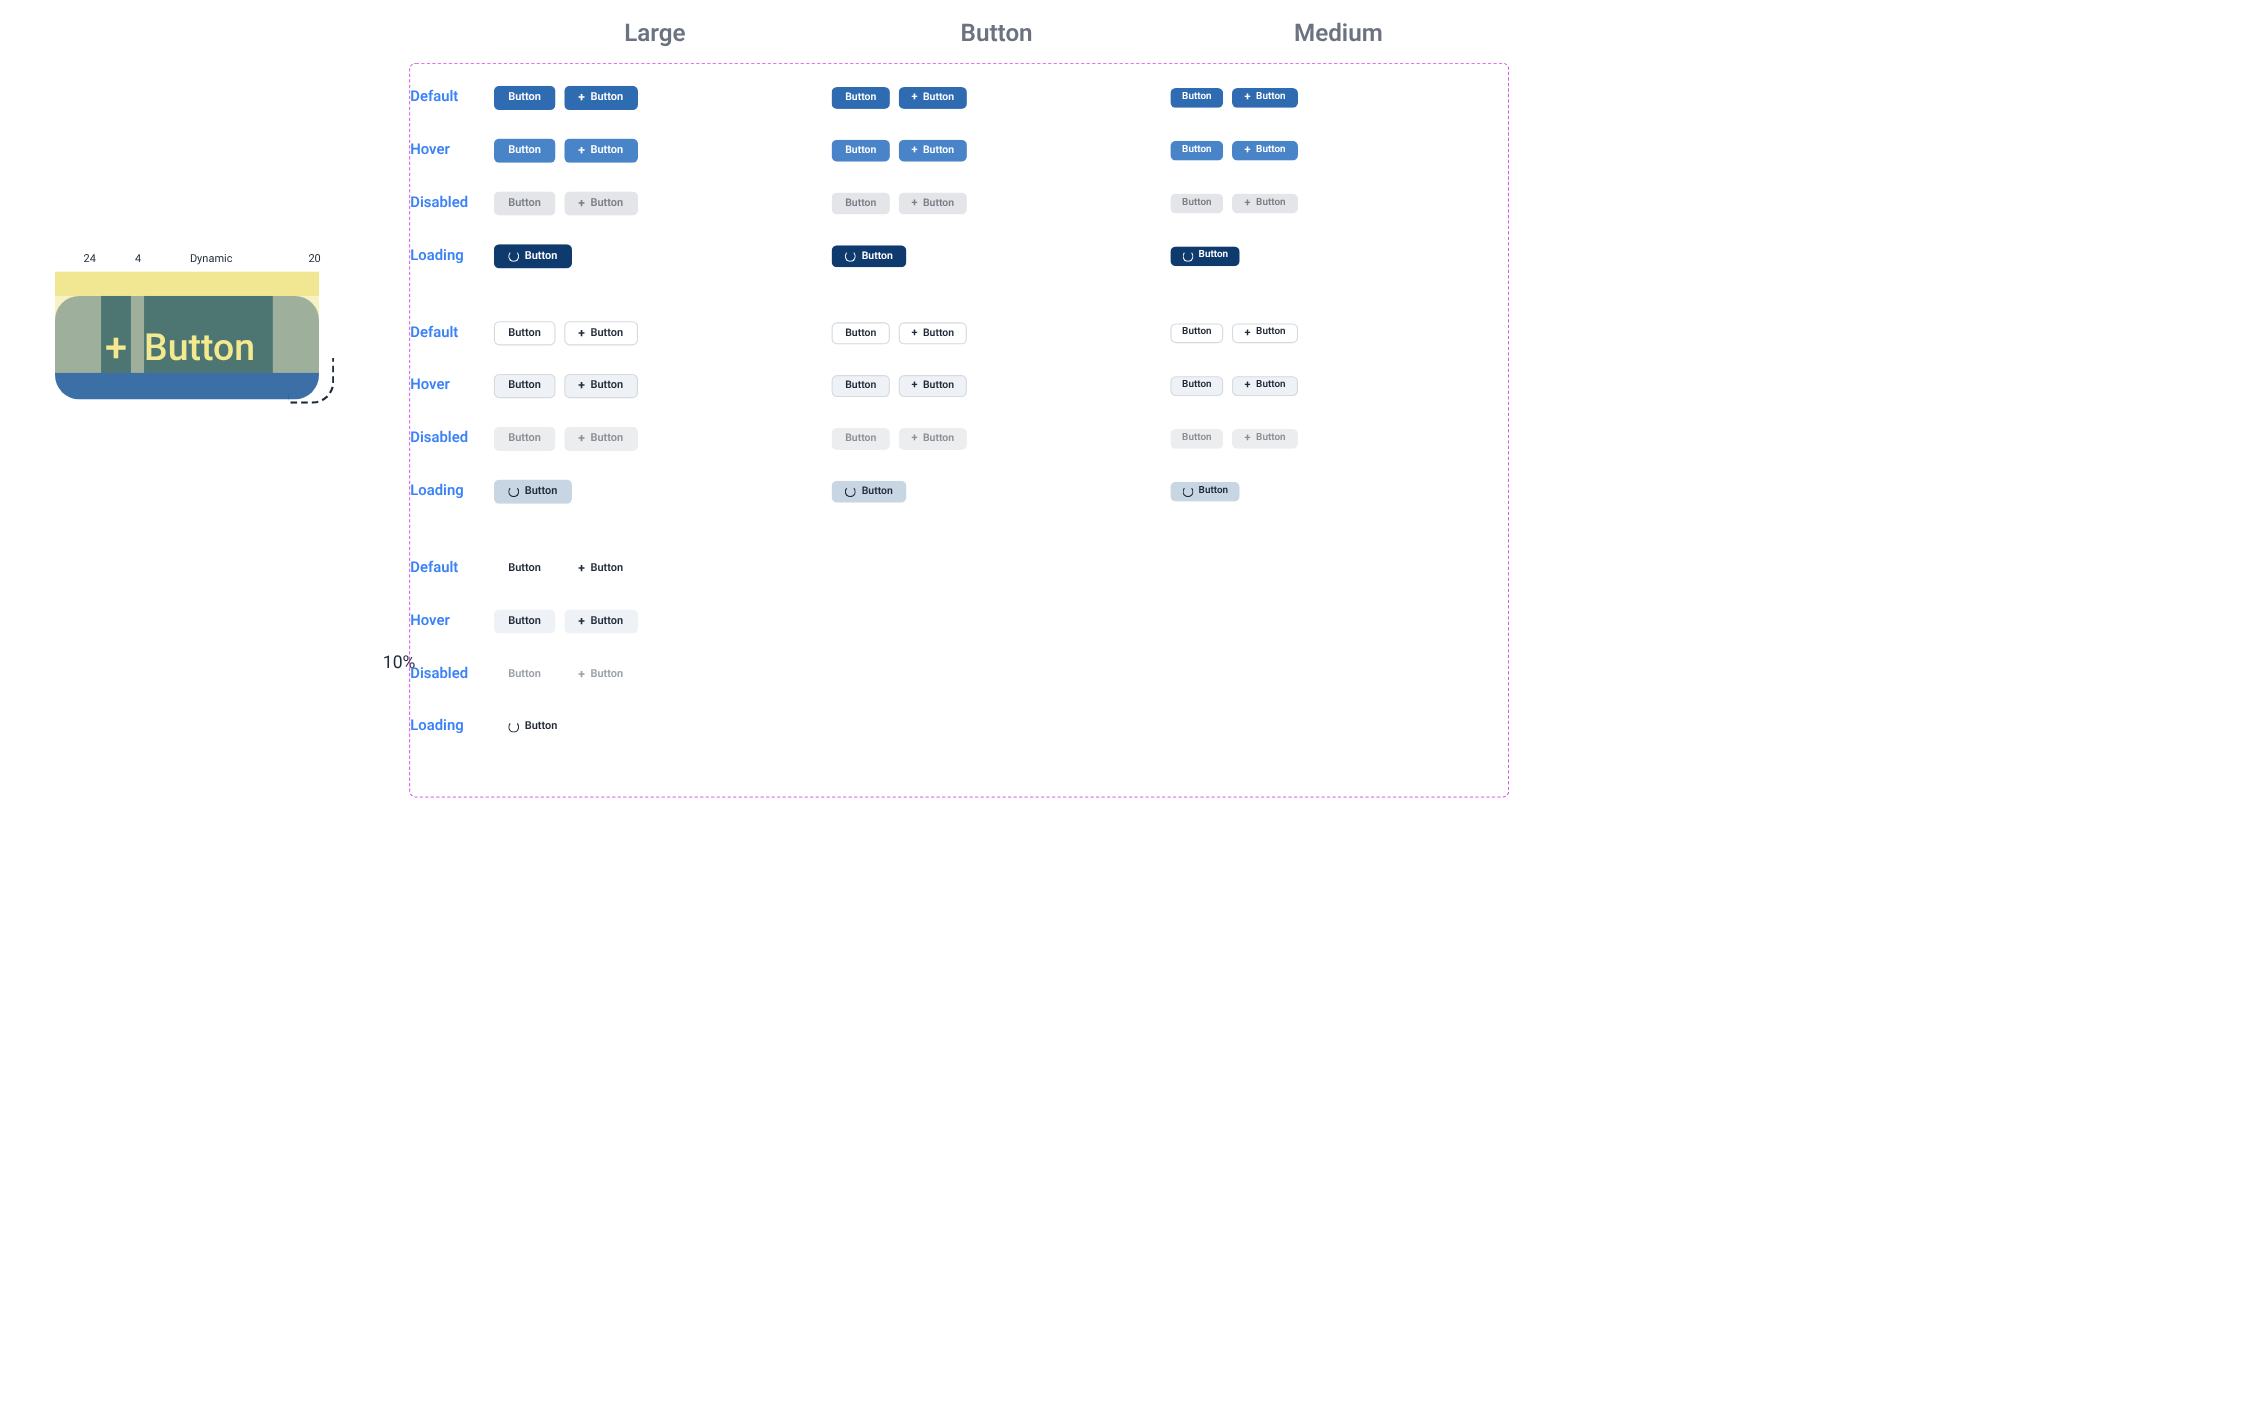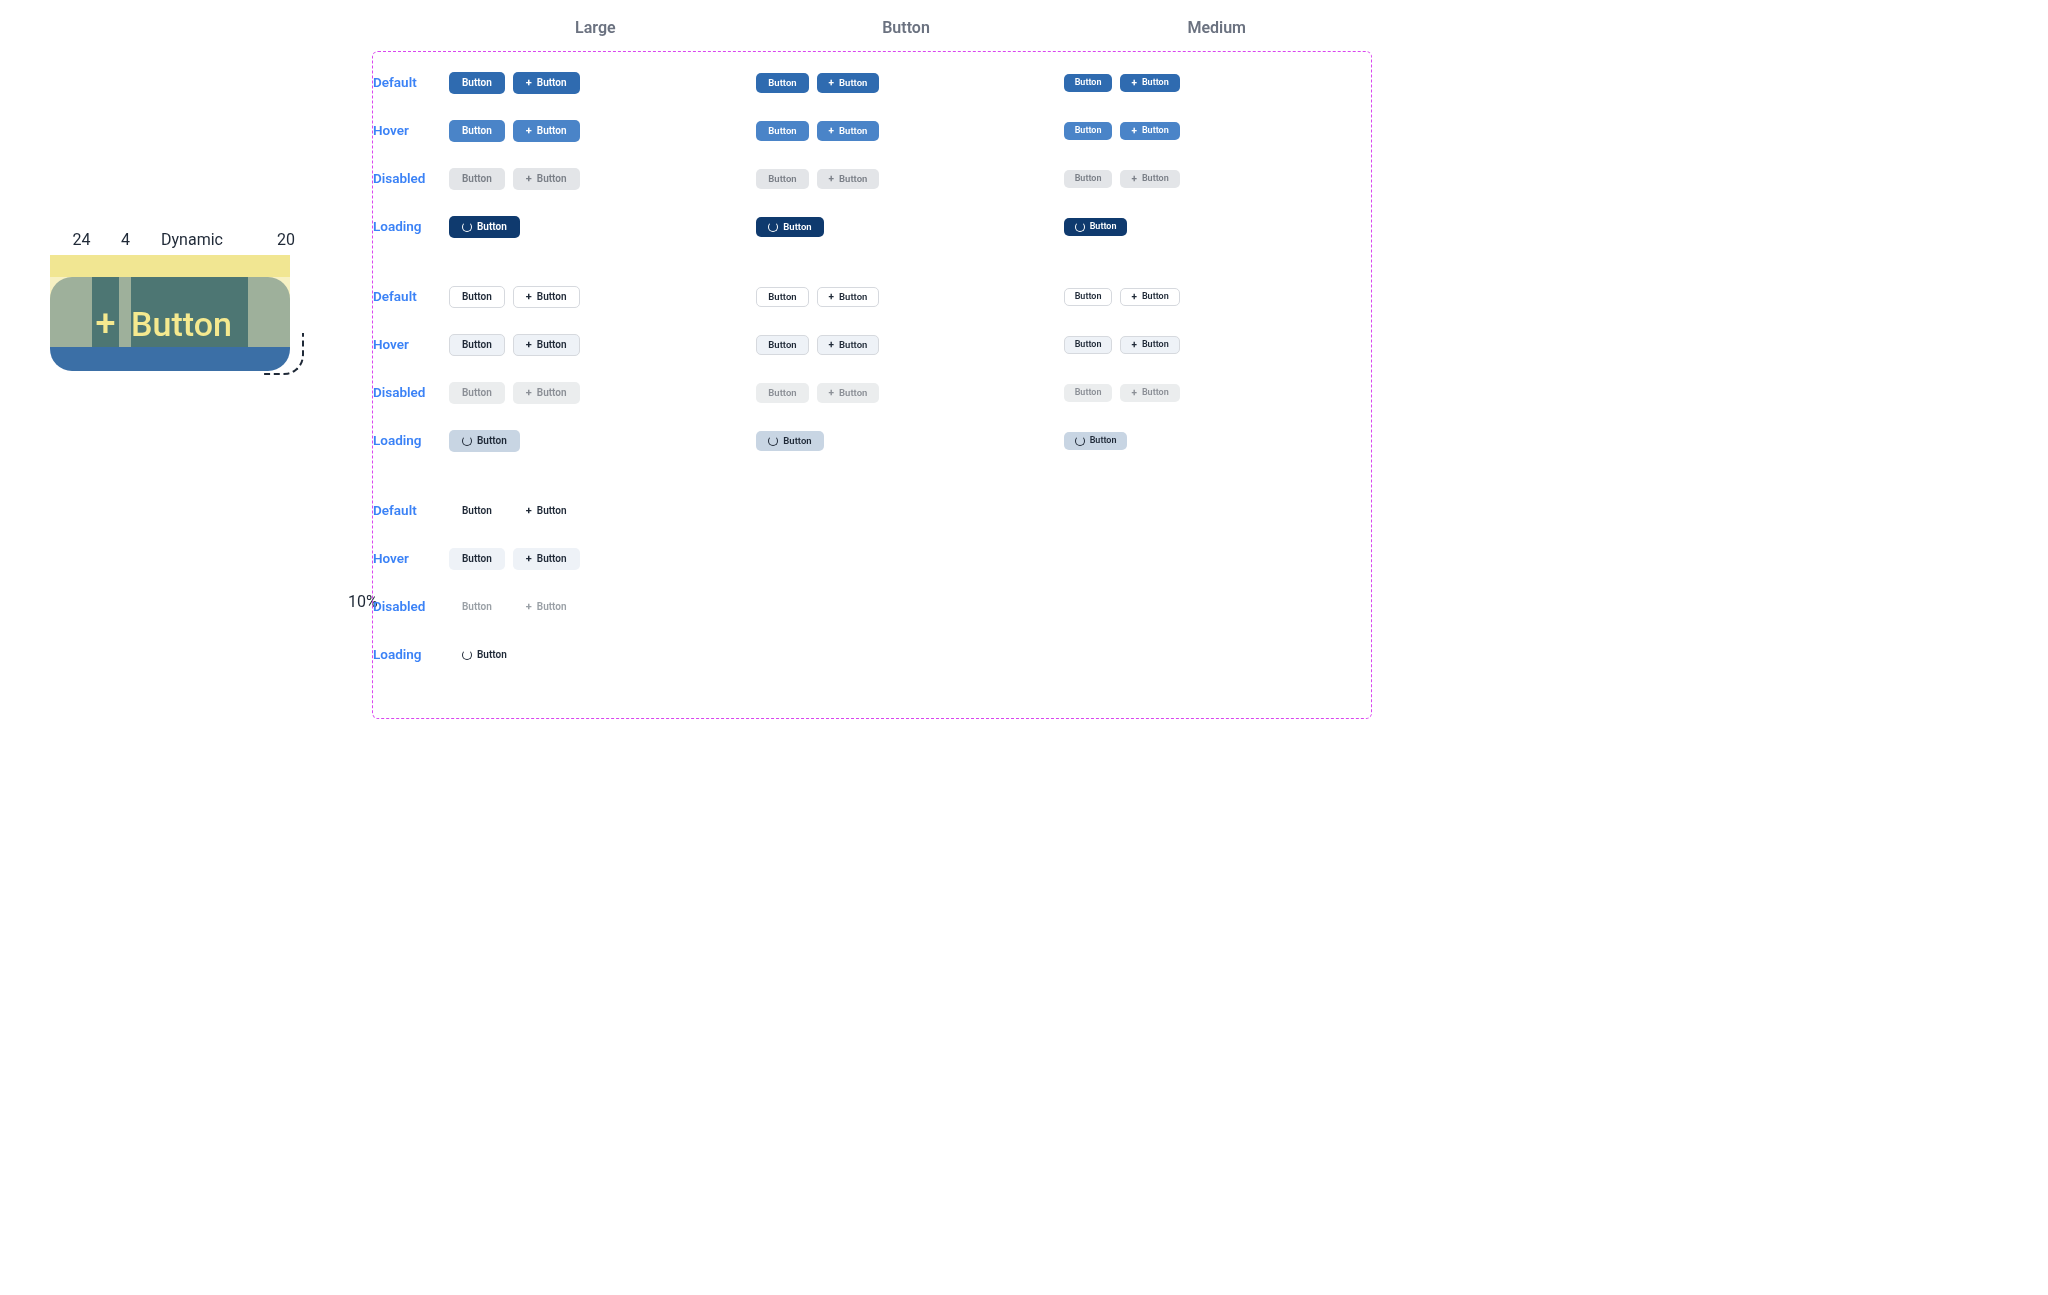--- a/index.html
+++ b/index.html
@@ -1,19 +1,19 @@
 <!DOCTYPE html>
 <html><head>
 <meta charset="utf-8">
 <style>
   html,body{margin:0;padding:0;font-family:-apple-system,BlinkMacSystemFont,"Segoe UI",Roboto,Helvetica,Arial,sans-serif;color:#1f2937;background:#fff;}
   .page{position:relative;width:1440px;height:910px;}
   
   .anatomy{position:absolute;left:50px;top:230px;width:300px;}
-  .anatomy-measure-row{display:flex;gap:0;font-size:16px;color:#1f2937;margin-bottom:6px;}
+  .anatomy-measure-row{display:flex;gap:0;font-size:10px;color:#1f2937;margin-bottom:6px;}
   .m-cell{text-align:center;}
   .m-24{width:63px;}
   .m-4{width:25px;}
   .m-dyn{width:108px;}
   .m-18{width:44px;margin-left:18px;}
   .anatomy-btn-wrap{position:relative;width:240px;height:116px;}
   .ylw-top{position:absolute;left:0;top:0;right:0;height:22px;background:#f1e692;}
   .big-btn{position:absolute;left:0;top:22px;right:0;height:94px;background:#3b6fa6;border-radius:22px;display:flex;align-items:center;}
   .ov-pad-l{position:absolute;top:0;left:0;width:42px;height:70px;background:rgba(241,230,146,0.55);}
   .ov-icon{position:absolute;top:0;left:42px;width:27px;height:70px;background:rgba(92,124,73,0.55);}
@@ -21,21 +21,21 @@
   .ov-text{position:absolute;top:0;left:81px;width:117px;height:70px;background:rgba(92,124,73,0.55);}
   .ov-pad-r{position:absolute;top:0;left:198px;width:42px;height:70px;background:rgba(241,230,146,0.55);}
   .big-btn .bplus{position:relative;z-index:2;margin-left:42px;width:27px;text-align:center;color:#f5e98f;font-size:36px;font-weight:500;line-height:1;}
   .big-btn .btext{position:relative;z-index:2;margin-left:12px;color:#f5e98f;font-size:34px;font-weight:500;}
   .radius-arc{position:absolute;right:-14px;bottom:-4px;width:40px;height:40px;border:2px dashed #1f2937;border-left:none;border-top:none;border-radius:0 0 20px 0;}
   .radius-label{position:absolute;left:298px;top:362px;font-size:16px;color:#1f2937;}
   
   .grid-area{position:absolute;left:372px;top:18px;width:1000px;}
   .size-head{display:flex;}
   .size-head .spacer{width:68px;}
-  .size-head .col-lbl{flex:1;text-align:center;font-size:16px;font-weight:600;color:#6b7280;}
+  .size-head .col-lbl{flex:1;text-align:center;font-size:22px;font-weight:600;color:#6b7280;}
   .dashed-box{border:1.5px dashed #d946ef;border-radius:6px;margin-top:14px;padding:10px 0 36px 0;}
   .variant-block{margin-bottom:30px;}
   .variant-block:last-child{margin-bottom:0;}
   .row{display:flex;align-items:center;height:40px;margin-bottom:8px;}
   .state-lbl{width:76px;font-size:13.5px;font-weight:600;color:#3b82f6;}
   .cell{flex:1;display:flex;gap:10px;padding-top:1px;}
   .cell .cL{display:flex;gap:8px;}
   .btn{display:inline-flex;align-items:center;justify-content:center;gap:5px;border-radius:5px;font-weight:600;font-size:10px;line-height:1;border:1px solid transparent;box-sizing:border-box;}
   .btn-lg{height:22px;padding:0 12px;}
   .btn-md{height:20px;padding:0 11px;font-size:9.5px;}

